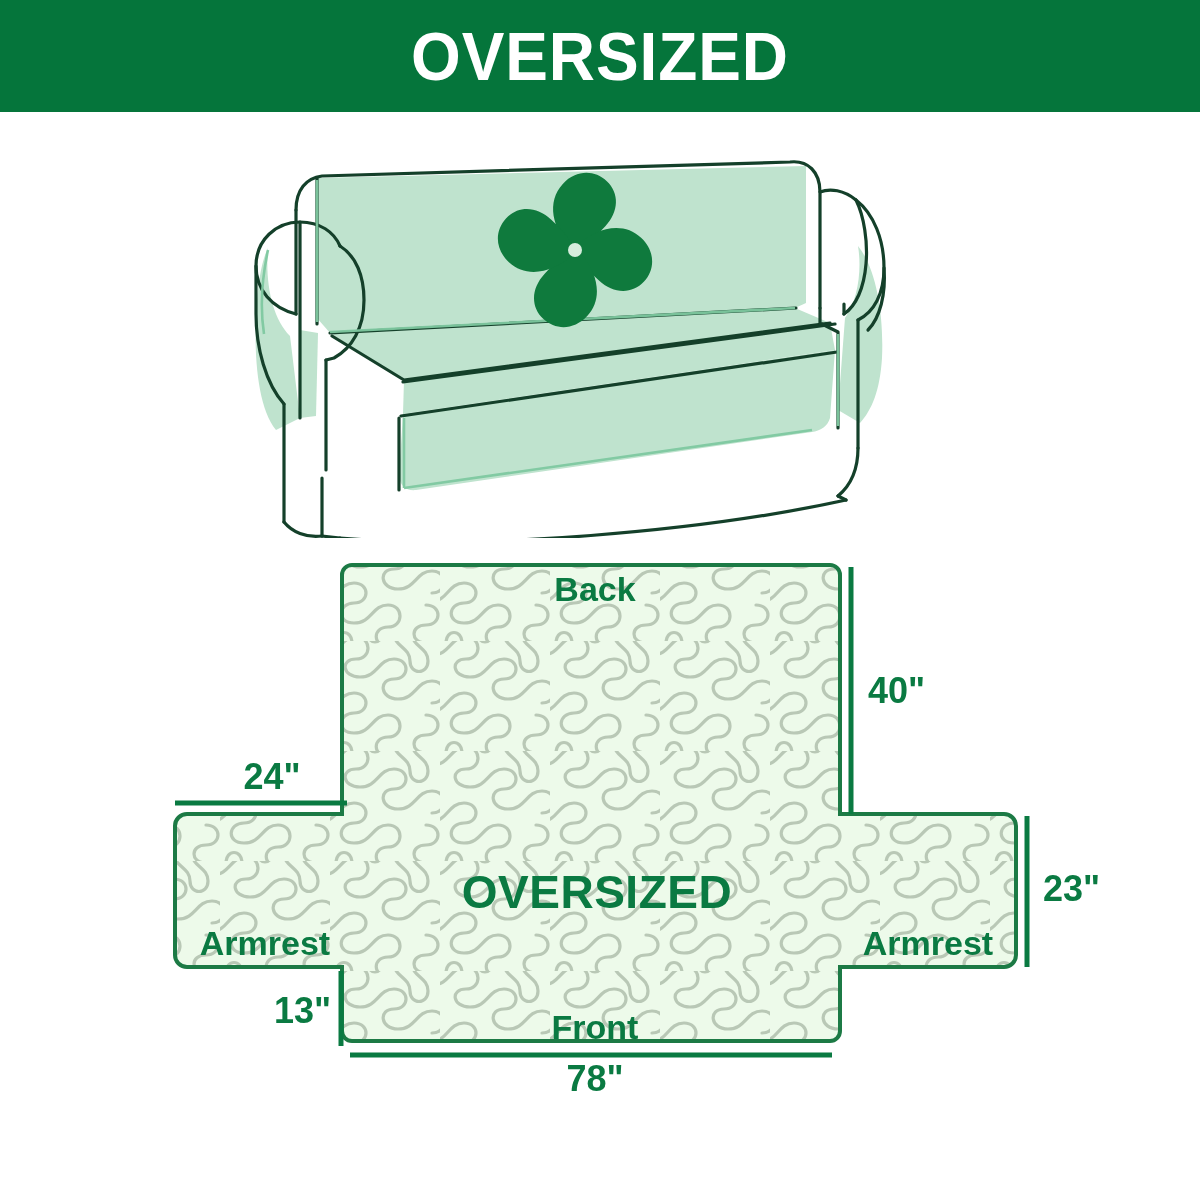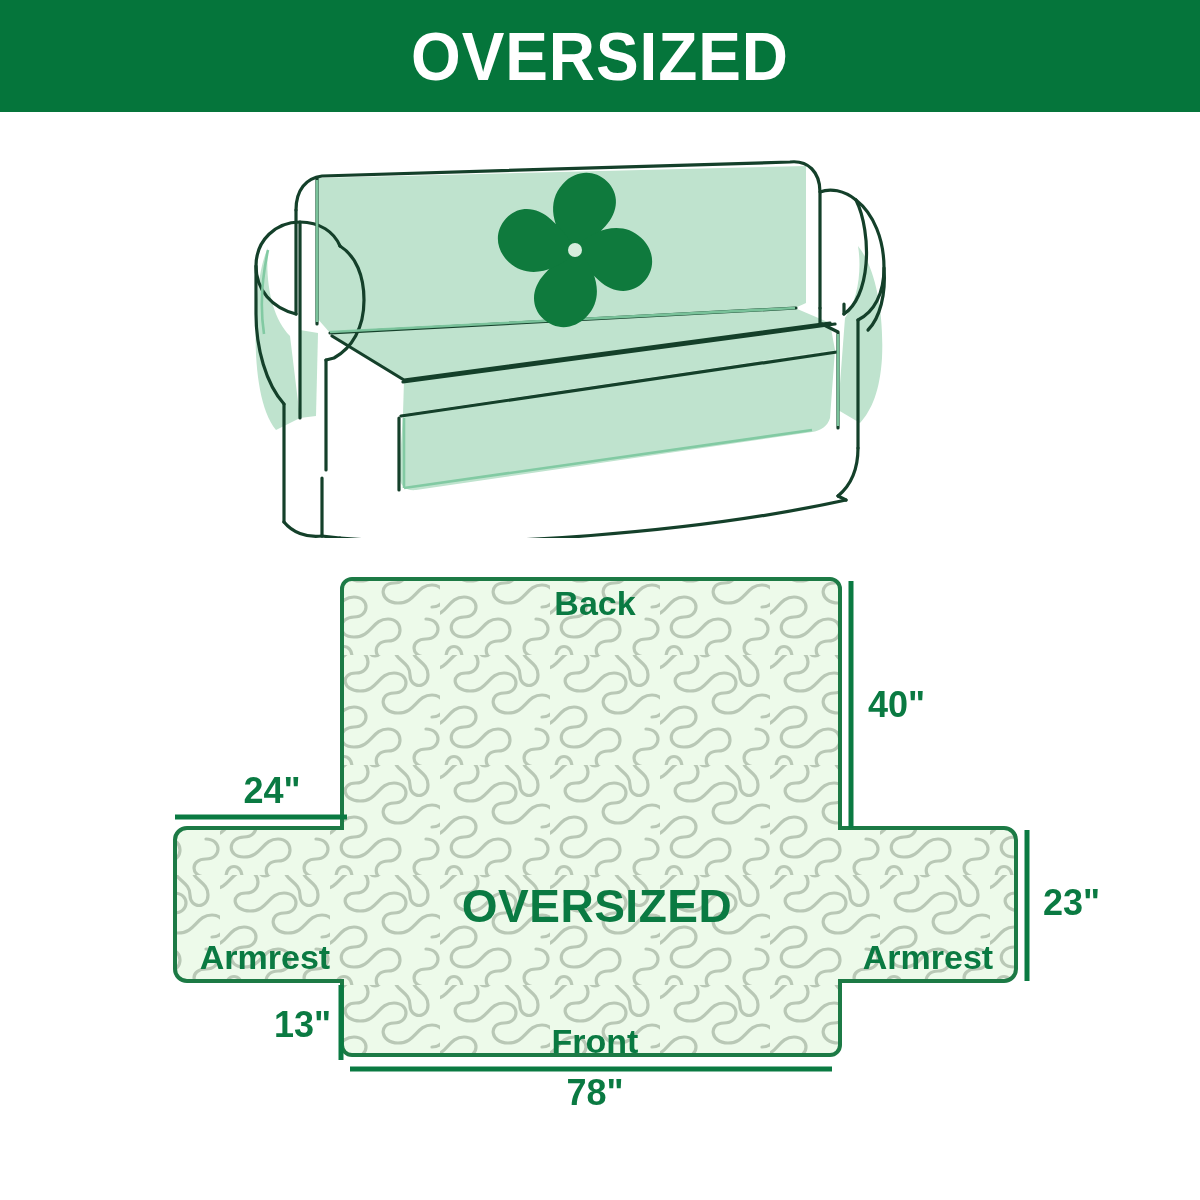--- a/index.html
+++ b/index.html
@@ -26,21 +26,21 @@
     transform:scaleX(0.94);
     text-align:center;
     user-select:none;
   }
 
   
   .sofa-wrap{position:absolute;left:0;top:118px;width:1200px;height:420px;}
   .sofa-svg{display:block;width:1200px;height:420px;}
 
   
-  .diagram-wrap{position:absolute;left:0;top:545px;width:1012px;height:655px;}
+  .diagram-wrap{position:absolute;left:0;top:531px;width:1012px;height:655px;}
   .diagram-svg{display:block;width:1200px;height:655px;}
 
   .lbl{
     font-family:"Liberation Sans", sans-serif;
     font-weight:700;
     fill:#0A7A42;
   }
   .lbl-panel{font-size:34px;}
   .lbl-center{font-size:46px;letter-spacing:0.5px;}
   .lbl-dim{font-size:36px;}

